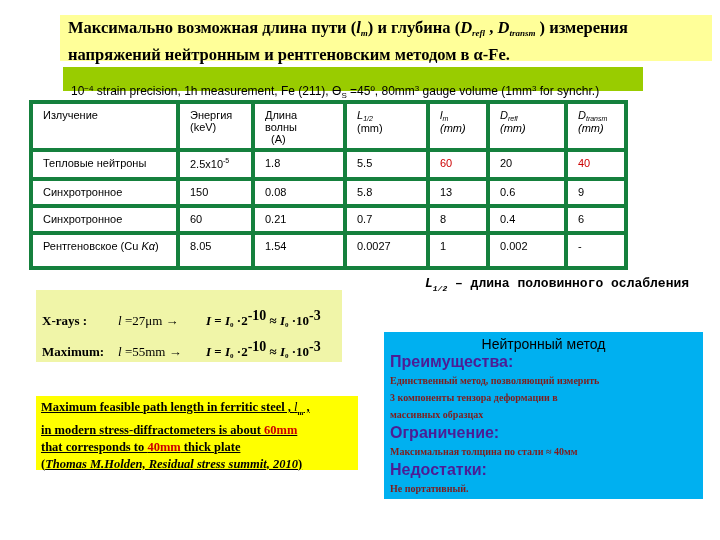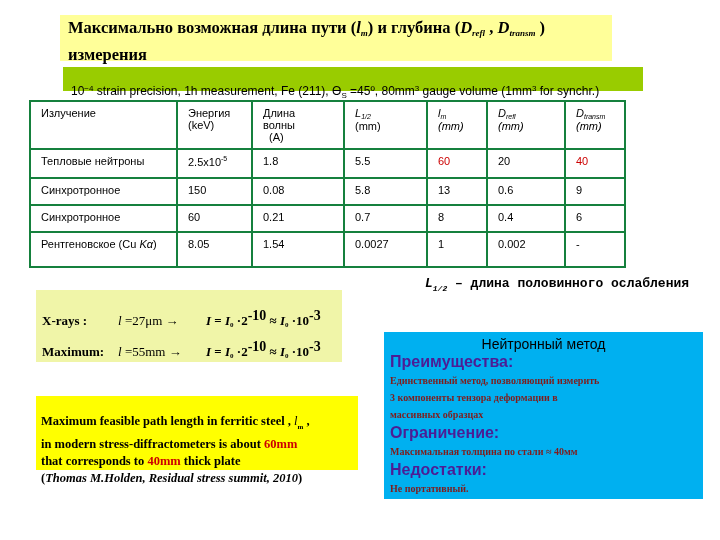--- a/index.html
+++ b/index.html
@@ -1,53 +1,54 @@
 <!DOCTYPE html>
 <html><head>
 <meta charset="utf-8">
 <style>
   html, body { margin:0; padding:0; }
   body { width:720px; height:540px; background:#ffffff; position:relative; overflow:hidden; font-family:"Liberation Sans", sans-serif; }
   .abs { position:absolute; }
-  #title-box { left:60px; top:15px; width:552px; height:46px; background:#ffff99; box-sizing:border-box; padding:2px 8px; font-family:"Liberation Serif", serif; font-weight:bold; font-size:16.5px; line-height:21px; color:#000; }
+  #title-box { left:60px; top:15px; width:652px; height:46px; background:#ffff99; box-sizing:border-box; padding:2px 8px; font-family:"Liberation Serif", serif; font-weight:bold; font-size:16.5px; line-height:21px; color:#000; }
   #title-box i { font-style:italic; }
   sub.s { font-size:9px; vertical-align:-3px; font-style:italic; }
   #conditions-bar { left:63px; top:67px; width:580px; height:20px; background:#99cc00; box-sizing:border-box; padding:12px 8px; font-size:12px; line-height:20px; color:#000; white-space:nowrap; }
   sup.k { font-size:8px; vertical-align:4px; }
   #data-table { left:29px; top:100px; border-collapse:collapse; font-size:11px; color:#000; }
-  #data-table td { border:2px solid #15803d; vertical-align:top; padding:5px 0 0 10px; box-sizing:border-box; }
+  #data-table td { border:4px solid #15803d; vertical-align:top; padding:5px 0 0 10px; box-sizing:border-box; }
   #data-table tr.hdr td { height:48px; }
   #data-table tr.r1 td { height:29px; }
   #data-table tr.r2 td, #data-table tr.r3 td { height:27px; }
   #data-table tr.r4 td { height:35px; }
   .red { color:#cc0000; }
   .it { font-style:italic; }
   .hsub { font-size:7px; font-style:italic; vertical-align:-2px; }
   #l-half-caption { left:425px; top:276px; font-family:Liberation Mono, monospace; font-weight:bold; font-size:13px; color:#000; white-space:nowrap; }
   #l-half-caption .lsym { font-style:italic; }
   #formula-box { left:36px; top:290px; width:306px; height:72px; background:#f0f5a8; font-family:"Liberation Serif", serif; font-weight:bold; font-size:13px; color:#000; }
   .frow { position:absolute; left:6px; white-space:nowrap; }
   .frow .lab { display:inline-block; width:76px; }
   .frow .len { display:inline-block; width:88px; font-weight:normal; }
   .frow .len i { font-style:italic; }
   .frow .eq i { font-style:italic; }
   .frow sup { font-size:14px; vertical-align:5px; }
   .frow sub { font-size:7px; vertical-align:-2px; }
-  #holden-box { left:36px; top:396px; width:322px; height:74px; background:#ffff00; box-sizing:border-box; padding:17px 5px; font-family:"Liberation Serif", serif; font-weight:bold; font-size:12.5px; line-height:17px; color:#000; white-space:nowrap; }
+  #holden-box { left:36px; top:396px; width:322px; height:74px; background:#ffff00; box-sizing:border-box; padding:3px 5px; font-family:"Liberation Serif", serif; font-weight:bold; font-size:12.5px; line-height:17px; color:#000; white-space:nowrap;text-decoration:underline; }
   #holden-box .cite { font-style:italic; }
   #neutron-box { left:384px; top:300px; width:319px; height:167px; background:#00b0f0; box-sizing:border-box; padding:4px 6px; color:#0a1a3a;margin-top:32px; }
   #neutron-title { text-align:center; font-size:14px; line-height:16px; color:#000; }
   .nb-head { font-family:Liberation Sans, sans-serif; font-weight:bold; font-size:16px; line-height:20px; color:#4c1d95; }
   .nb-text { font-family:"Liberation Serif", serif; font-weight:bold; font-size:10px; line-height:17px; color:#7f1d1d; }
 </style>
 </head>
 <body>
 
 <div id="title-box" class="abs">
   <div><span>Максимально возможная длина пути (</span><i>l</i><sub class="s">m</sub><span>) и глубина  (</span><i>D</i><sub class="s">refl</sub><span> , </span><i>D</i><sub class="s">transm</sub><span> ) измерения</span></div>
+  <div>напряжений нейтронным и рентгеновским методом  в α-Fe.</div>
 </div>
 
 <div id="conditions-bar" class="abs">
   <span>10</span><sup class="k">−4</sup><span> strain precision, 1h measurement, Fe (211), ϴ</span><sub class="k" style="font-size:8px">S</sub><span> =45º,  80mm</span><sup class="k">3</sup><span> gauge volume (1mm</span><sup class="k">3</sup><span> for synchr.)</span>
 </div>
 
 <table id="data-table" class="abs">
   <tbody>
       <tr class="hdr">
     <td style="width:147px"><span>Излучение</span></td>

